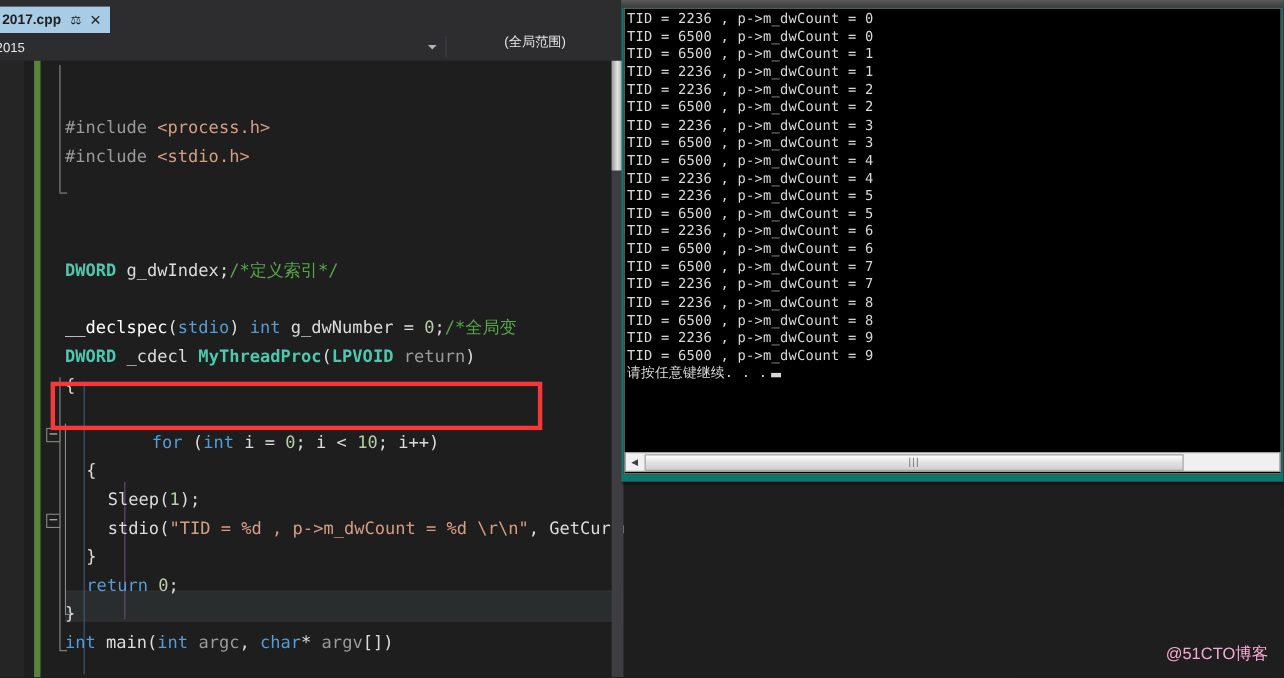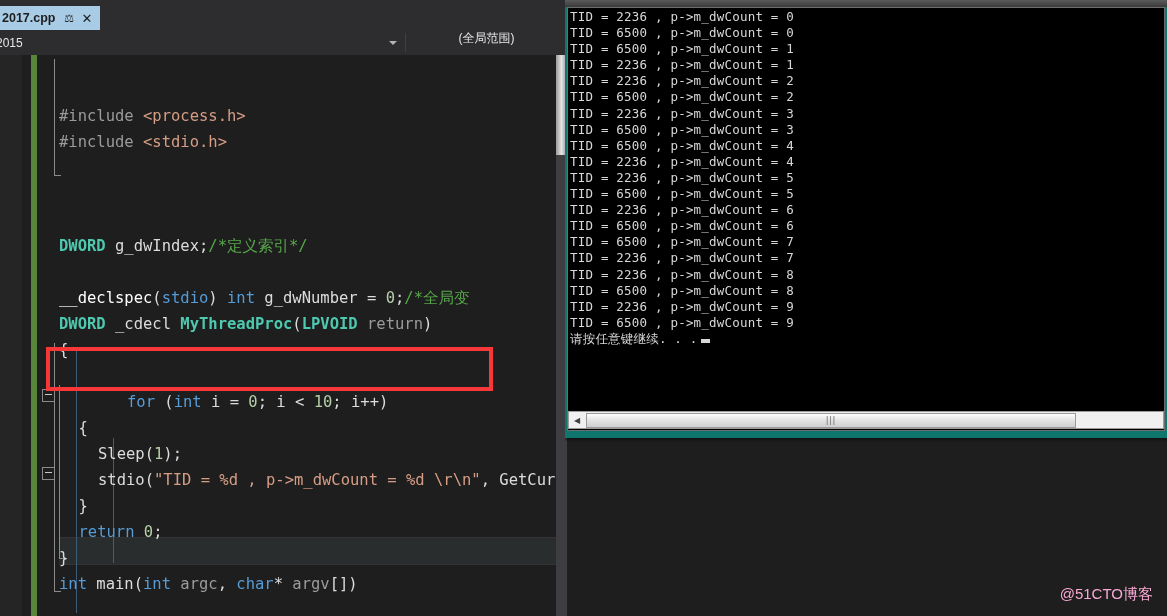--- a/index.html
+++ b/index.html
@@ -156,21 +156,21 @@
         <div class="line" style="top: 48px; left: 59px;"><span class="t-pre">#include </span><span class="t-str">&lt;process.h&gt;</span></div>
         <div class="line" style="top: 74px; left: 59px;"><span class="t-pre">#include </span><span class="t-str">&lt;stdio.h&gt;</span></div>
         <div class="line" style="top: 126px; left: 59px;"></div>
         <div class="line" style="top: 152px; left: 59px;"></div>
         <div class="line" style="top: 178px; left: 59px;"><span class="t-type">DWORD</span><span class="t-plain"> g_dwIndex</span><span class="t-plain">;</span><span class="t-com">/*定义索引*/</span></div>
         <div class="line" style="top: 204px; left: 59px;"></div>
         <div class="line" style="top: 230px; left: 59px;"><span class="t-id">__declspec</span><span class="t-plain">(</span><span class="t-kw">stdio</span><span class="t-plain">) </span><span class="t-kw">int</span><span class="t-plain"> g_dwNumber = </span><span class="t-num">0</span><span class="t-plain">;</span><span class="t-com">/*全局变</span></div>
         <div class="line" style="top: 256px; left: 59px;"><span class="t-type">DWORD</span><span class="t-plain"> _cdecl </span><span class="t-type">MyThreadProc</span><span class="t-plain">(</span><span class="t-type">LPVOID</span><span class="t-param"> return</span><span class="t-plain">)</span></div>
         <div class="line" style="top: 282px; left: 59px;"><span class="t-plain">{</span></div>
         <div class="line" style="top: 308px; left: 59px;"></div>
-        <div class="line" style="top: 334px; left: 83px; padding-left: 44px;"><span class="t-kw">for</span><span class="t-plain"> (</span><span class="t-kw">int</span><span class="t-plain"> i = </span><span class="t-num">0</span><span class="t-plain">; i &lt; </span><span class="t-num">10</span><span class="t-plain">; i++)</span></div>
+        <div class="line" style="top: 334px; left: 94px; padding-left: 44px;"><span class="t-kw">for</span><span class="t-plain"> (</span><span class="t-kw">int</span><span class="t-plain"> i = </span><span class="t-num">0</span><span class="t-plain">; i &lt; </span><span class="t-num">10</span><span class="t-plain">; i++)</span></div>
         <div class="line" style="top: 360px; left: 78.5px;"><span class="t-plain">{</span></div>
         <div class="line" style="top: 386px; left: 98px;"><span class="t-plain">Sleep</span><span class="t-plain">(</span><span class="t-num">1</span><span class="t-plain">);</span></div>
         <div class="line" style="top: 412px; left: 98px;"><span class="t-plain">stdio</span><span class="t-plain">(</span><span class="t-str">"TID = %d , p-&gt;m_dwCount = %d \r\n"</span><span class="t-plain">, </span><span class="t-plain">GetCurrentThreadId</span></div>
         <div class="line" style="top: 438px; left: 78.5px;"><span class="t-plain">}</span></div>
         <div class="line" style="top: 464px; left: 78.5px;"><span class="t-kw">return</span><span class="t-plain"> </span><span class="t-num">0</span><span class="t-plain">;</span></div>
         <div class="line" style="top: 490px; left: 59px;"><span class="t-plain">}</span></div>
         <div class="line" style="top: 516px; left: 59px;"><span class="t-kw">int</span><span class="t-plain"> main</span><span class="t-plain">(</span><span class="t-kw">int</span><span class="t-param"> argc</span><span class="t-plain">, </span><span class="t-kw">char</span><span class="t-plain">* </span><span class="t-param">argv</span><span class="t-plain">[])</span></div>
       </div>
 
     <div id="edit-scroll">

